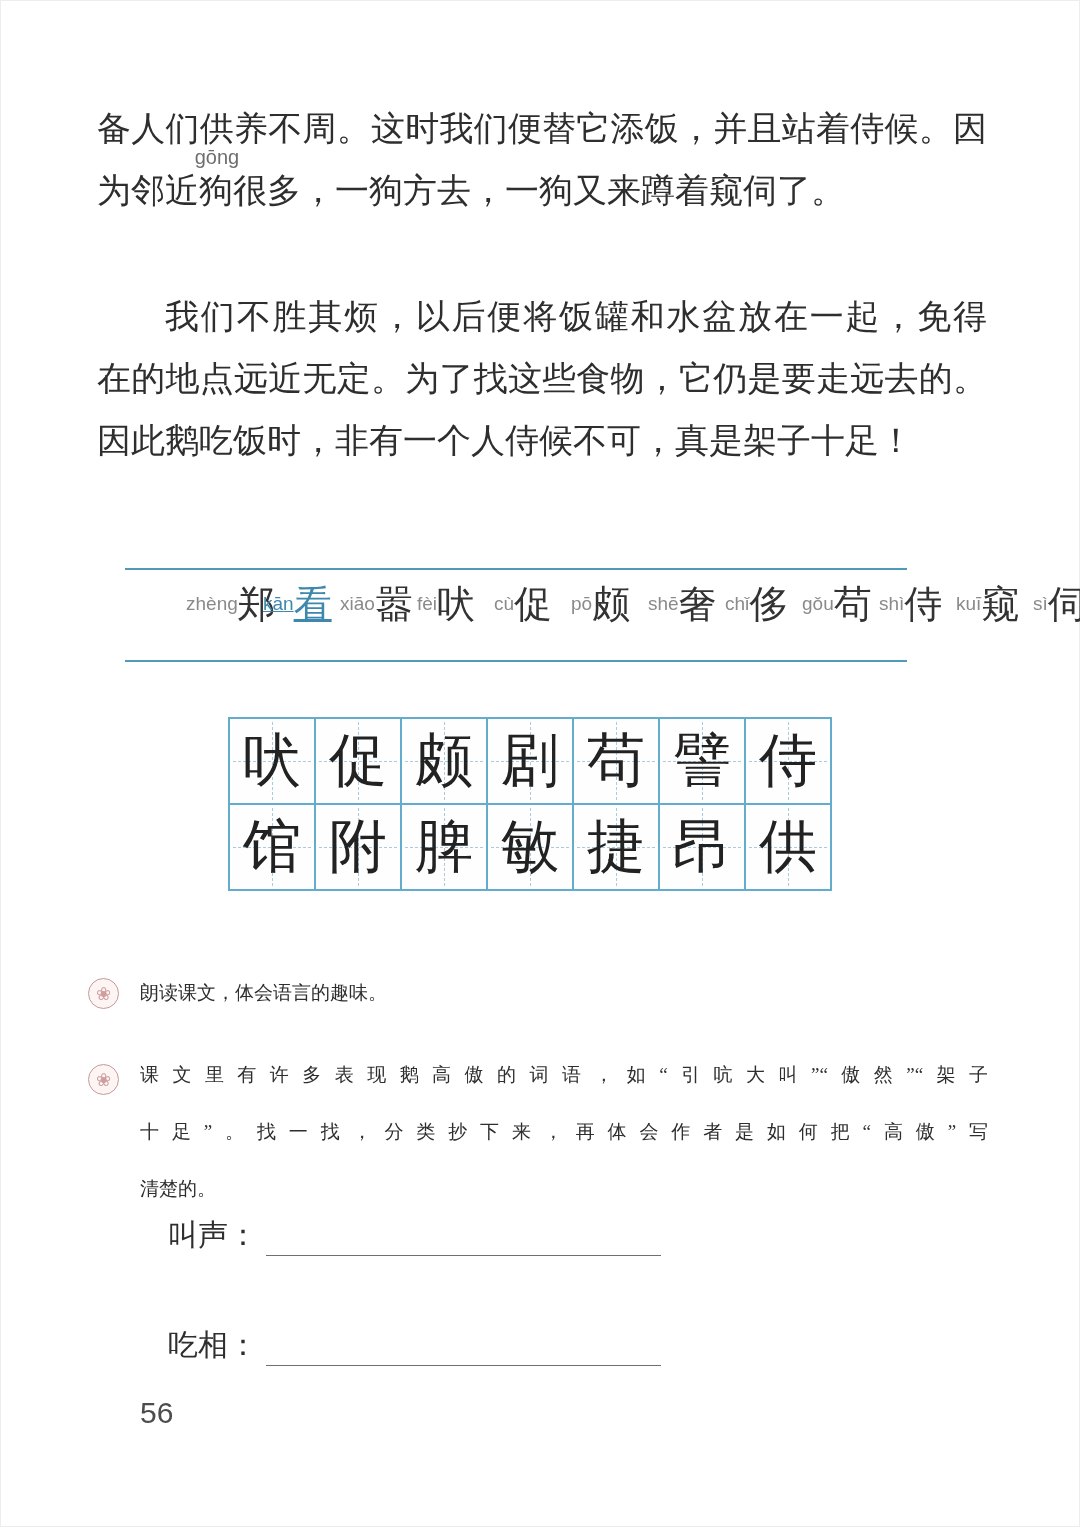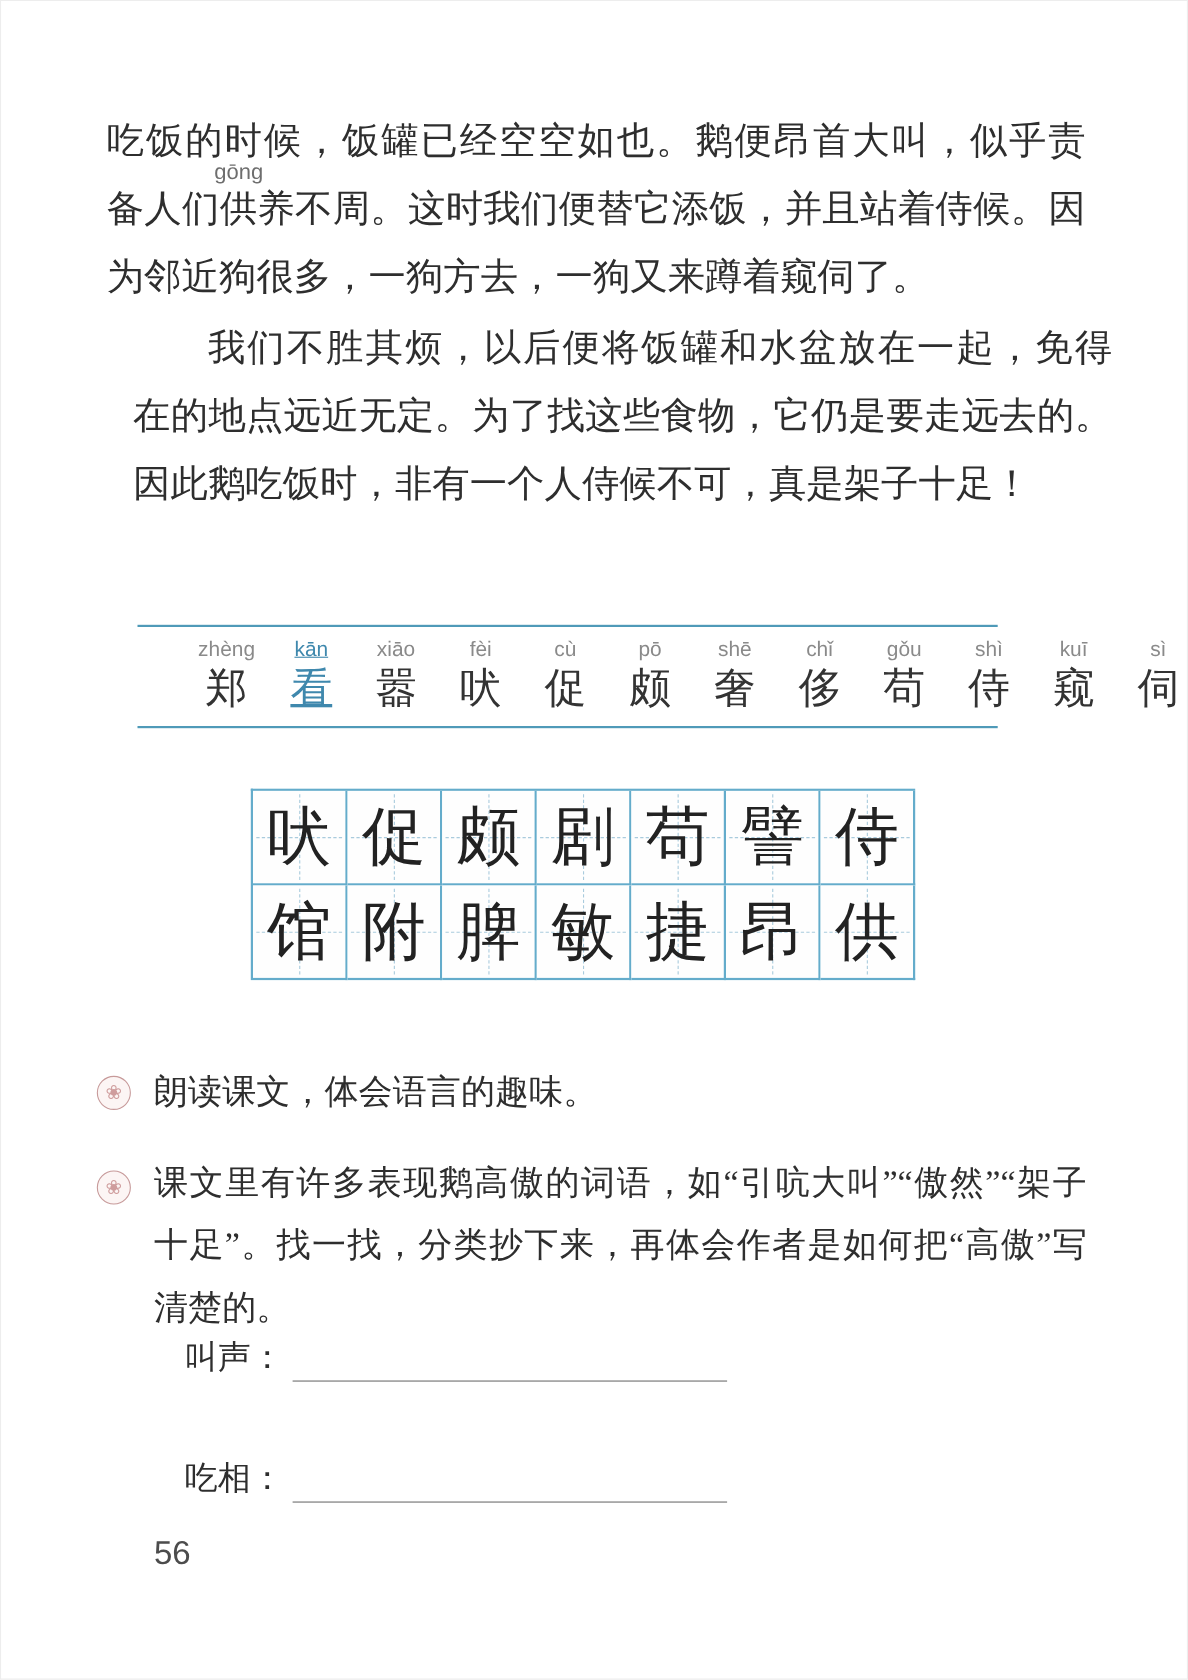--- a/index.html
+++ b/index.html
@@ -30,37 +30,37 @@
     overflow:hidden;white-space:nowrap;
     color:var(--text-dark);
   }
   .para .fill{
     text-align:justify;text-align-last:justify;
     -moz-text-align-last:justify;
     text-justify:inter-character;
     white-space:normal;
   }
   .para1{top:98px;}
-  .para2{top:286px;margin-left:24px;}
+  .para2{top:286px;}
   .para2 .indent{padding-left:68px;}
   .ruby-note{
     position:absolute;left:193px;top:146px;width:48px;
     text-align:center;font-family:"Liberation Sans","DejaVu Sans",sans-serif;
     font-size:20px;color:#6e6e6e;line-height:22px;
   }
   
   .pinyin-box{
     position:absolute;left:125px;top:568px;width:782px;height:94px;
     border-top:2px solid var(--box-line);
     border-bottom:2px solid var(--box-line);
     box-sizing:border-box;
     display:flex;justify-content:space-between;align-items:flex-start;
     padding:10px 24px 0 24px;
   }
-  .py-entry{display:flex;flex-direction:column;align-items:center;min-width:40px;margin-left:37px;}
+  .py-entry{display:flex;flex-direction:row;align-items:center;min-width:40px;margin-left:37px;}
   .py-entry .py{
     font-family:"Liberation Sans","DejaVu Sans",sans-serif;
     font-size:19px;color:var(--pinyin-gray);line-height:22px;
   }
   .py-entry .ch{font-size:38px;line-height:48px;color:#333;}
   .py-entry.hl .py,.py-entry.hl .ch{color:var(--accent-blue);text-decoration:underline;}
   
   .wgrid{
     position:absolute;left:228px;top:717px;
     display:grid;grid-template-columns:repeat(7,86px);grid-auto-rows:86px;
@@ -85,21 +85,21 @@
   .wcell span{position:relative;z-index:1;font-size:58px;color:#222;}
   
   .q-icon{
     position:absolute;left:88px;width:31px;height:31px;border-radius:50%;
     border:1.5px solid var(--icon-pink);background:#fcf5f4;box-sizing:border-box;
     display:flex;align-items:center;justify-content:center;
     font-family:"DejaVu Sans",sans-serif;font-size:18px;color:#cf9d9d;line-height:1;
   }
   .q-text{position:absolute;left:140px;width:848px;}
   .q-text .qline{
-    height:57px;line-height:57px;font-size:31px;overflow:hidden;
+    height:57px;line-height:57px;font-size:19px;overflow:hidden;
     color:var(--text-dark);
   }
   .q-text .fill{
     text-align:justify;text-align-last:justify;
     -moz-text-align-last:justify;
     text-justify:inter-character;
   }
   .q1-text{top:968px;}
   .q1-text .qline{height:50px;line-height:50px;}
   .q2-text{top:1046px;}
@@ -122,21 +122,20 @@
     font-family:"Liberation Sans","DejaVu Sans",sans-serif;
     font-size:30px;color:#4c4c4c;margin-left:48px;
   }
 </style>
 </head>
 <body>
 
 <div class="page">
 
   <div class="para para1">
-    <div class="line fill">吃饭的时候，饭罐已经空空如也。鹅便昂首大叫，似乎责</div>
     <div class="line fill">备人们供养不周。这时我们便替它添饭，并且站着侍候。因</div>
     <div class="line">为邻近狗很多，一狗方去，一狗又来蹲着窥伺了。</div>
   </div>
   <div class="ruby-note">gōng</div>
 
   <div class="para para2">
     <div class="line fill indent">我们不胜其烦，以后便将饭罐和水盆放在一起，免得</div>
     <div class="line fill">在的地点远近无定。为了找这些食物，它仍是要走远去的。</div>
     <div class="line">因此鹅吃饭时，非有一个人侍候不可，真是架子十足！</div>
   </div>

